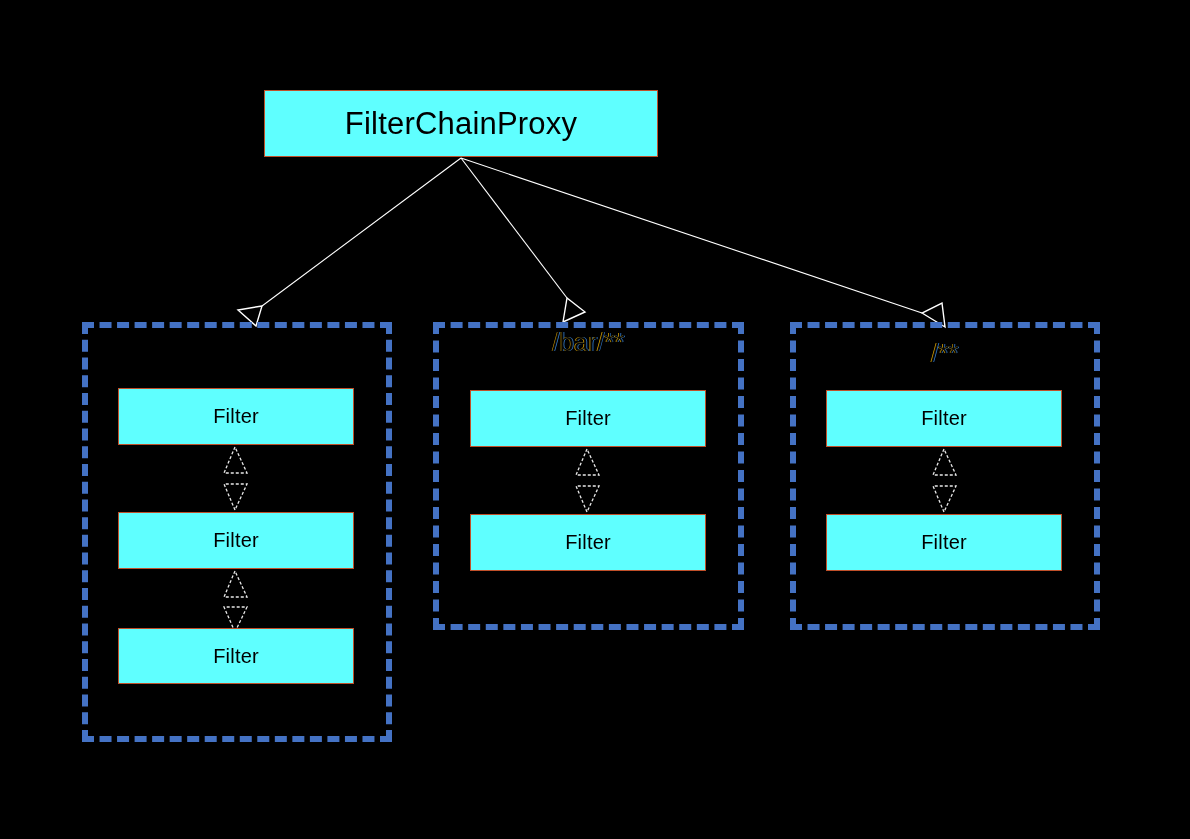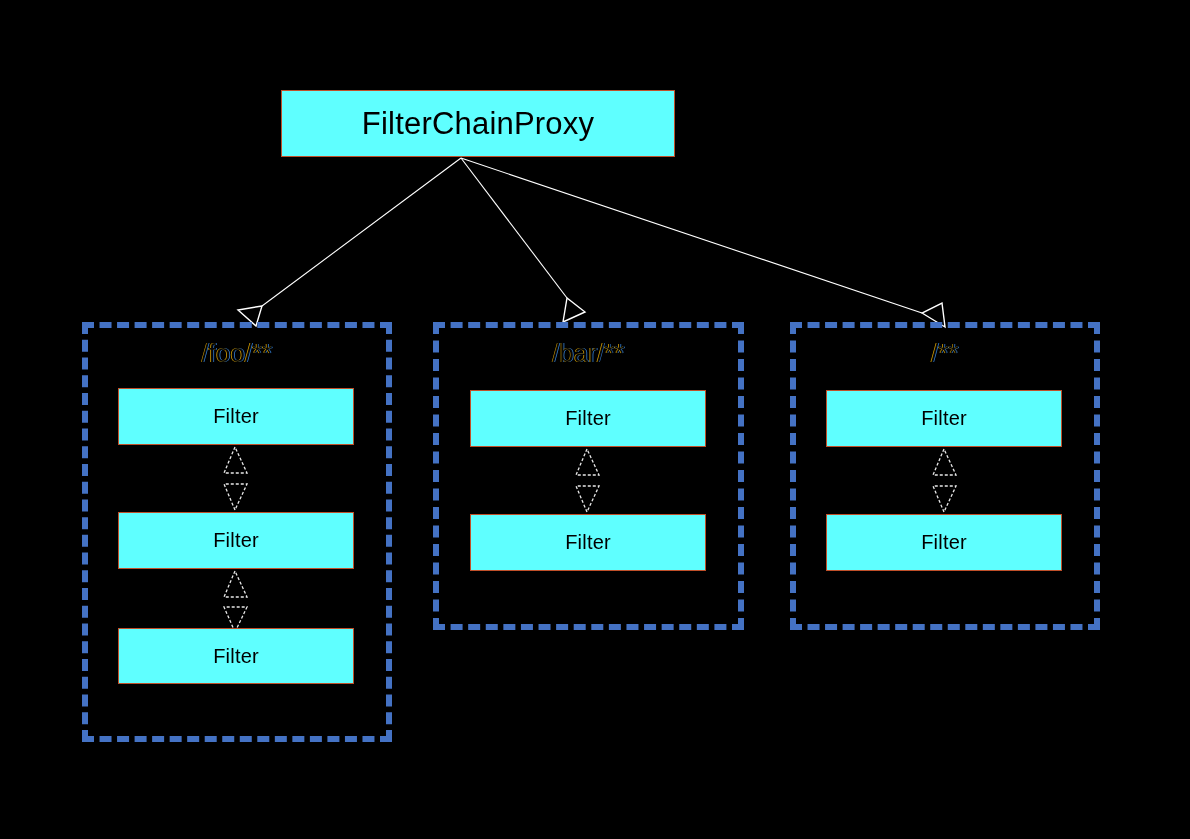--- a/index.html
+++ b/index.html
@@ -97,43 +97,42 @@
       <polygon points="587,449 576,475 599,475" fill="none" stroke="#E8E8E8" stroke-width="1.3" stroke-dasharray="3 2"></polygon>
       <polygon points="587,512 576,486 599,486" fill="none" stroke="#E8E8E8" stroke-width="1.3" stroke-dasharray="3 2"></polygon>
     </g>
 
     <g>
       <polygon points="944,449 933,475 956,475" fill="none" stroke="#E8E8E8" stroke-width="1.3" stroke-dasharray="3 2"></polygon>
       <polygon points="944,512 933,486 956,486" fill="none" stroke="#E8E8E8" stroke-width="1.3" stroke-dasharray="3 2"></polygon>
     </g>
   </svg>
 
-  <div class="node-box node-root" style="left:264px; top:90px; width:394px; height:67px;margin-left:17px;">
+  <div class="node-box node-root" style="left:264px; top:90px; width:394px; height:67px;">
     <span>FilterChainProxy</span>
   </div>
 
   <div class="group-box" style="left:82px; top:322px; width:310px; height:420px;"></div>
 
-  <div class="group-label" style="left:82px; top:338px; width:310px;">/foo/**</div>
 
   <div class="node-box node-filter" style="left:118px; top:388px; width:236px; height:57px;">
     <span>Filter</span>
   </div>
 
   <div class="node-box node-filter" style="left:118px; top:512px; width:236px; height:57px;">
     <span>Filter</span>
   </div>
 
   <div class="node-box node-filter" style="left:118px; top:628px; width:236px; height:56px;">
     <span>Filter</span>
   </div>
 
   <div class="group-box" style="left:433px; top:322px; width:311px; height:308px;"></div>
 
-  <div class="group-label" style="left:433px; top:338px; width:311px;">/bar/**</div>
+  <div class="group-label" style="left:433px; top:327px; width:311px;">/bar/**</div>
 
   <div class="node-box node-filter" style="left:470px; top:390px; width:236px; height:57px;">
     <span>Filter</span>
   </div>
 
   <div class="node-box node-filter" style="left:470px; top:514px; width:236px; height:57px;">
     <span>Filter</span>
   </div>
 
   <div class="group-box" style="left:790px; top:322px; width:310px; height:308px;"></div>

